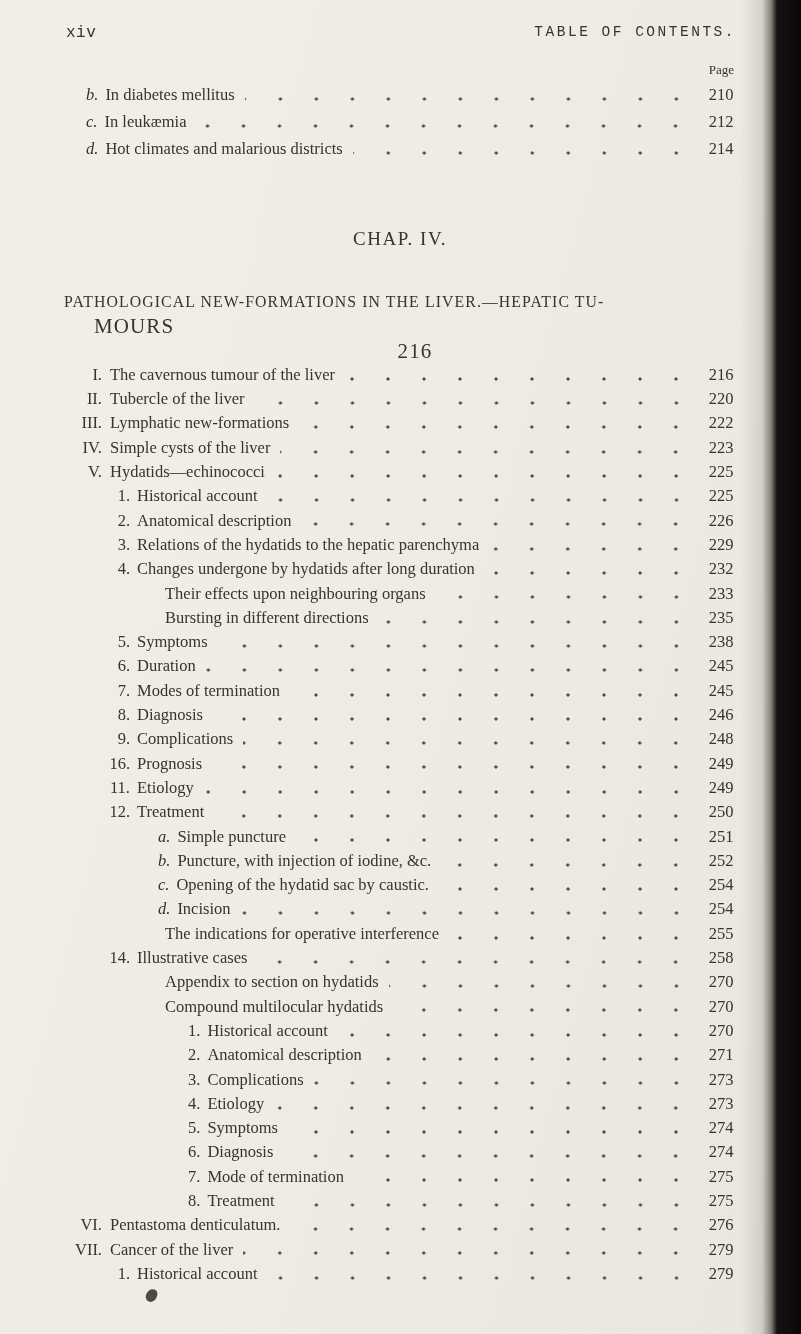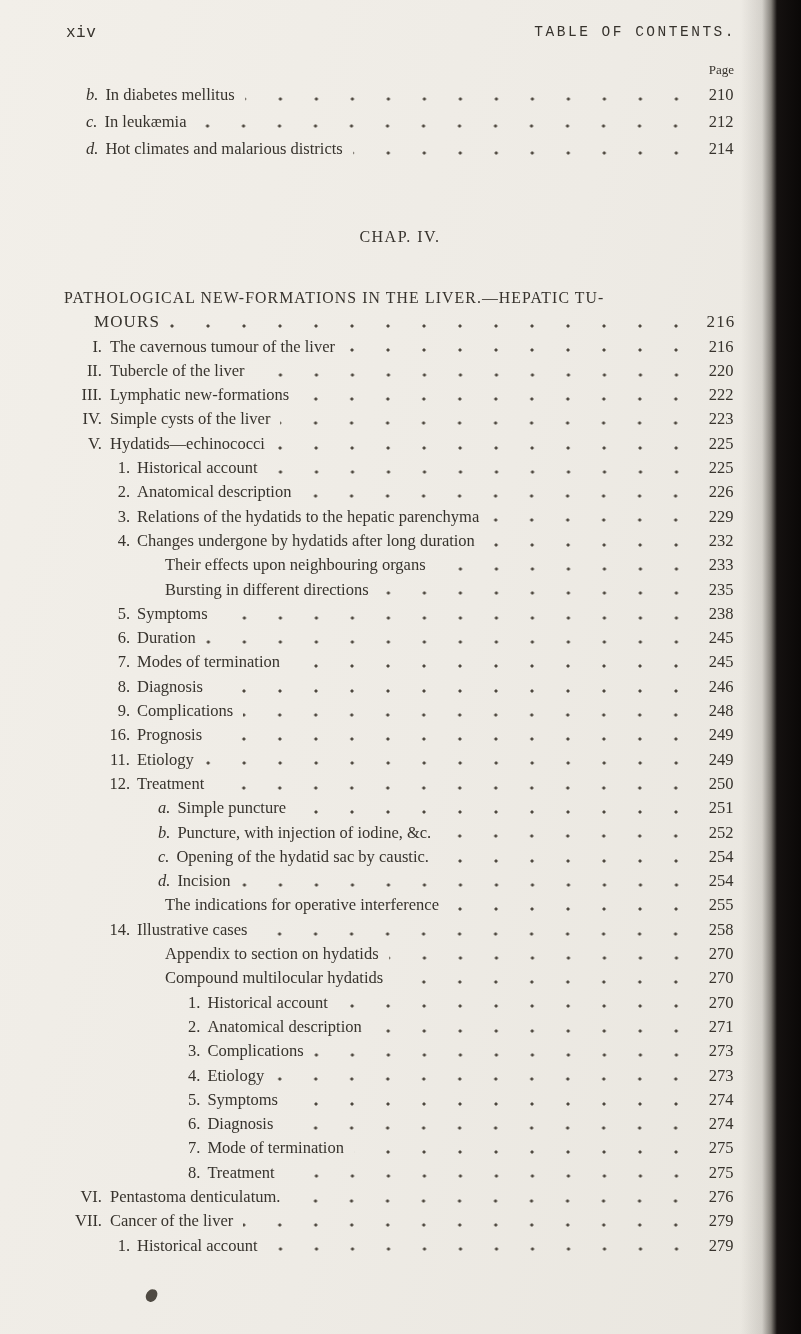--- a/index.html
+++ b/index.html
@@ -43,21 +43,21 @@
   }
   .page-col-label {
     text-align: right;
     font-size: 13px;
     margin-top: 16px;
     margin-bottom: 3px;
     padding-right: 2px;
   }
   .chap-heading {
     text-align: center;
-    font-size: 16px;
+    font-size: 19px;
     letter-spacing: 1.5px;
     margin-top: 66px;
     margin-bottom: 40px;
   }
   .toc-row {
     display: flex;
     font-size: 16.5px;
   }
   .toc-top .toc-row { line-height: 27px; }
   .toc-main .toc-row { line-height: 24.3px; }
@@ -72,21 +72,21 @@
     background-repeat: repeat-x;
     background-position: 100% 70%;
   }
   .pagenum {
     min-width: 30px;
     text-align: center;
   }
 
   
   .lvl-heading  { padding-left: 0; font-size: 15.8px; letter-spacing: 1.1px; }
-  .lvl-heading2 { padding-left: 30px; font-size: 17px; letter-spacing: 1.1px; }
+  .lvl-heading2 { padding-left: 30px; font-size: 21px; letter-spacing: 1.1px; flex-direction: column; }
   .lvl-letter   { padding-left: 22px; }
   .lvl-letter .num  { font-style: italic; margin-right: 7px; }
   .lvl-roman    { padding-left: 0; }
   .lvl-roman .num   { display: inline-block; min-width: 38px; text-align: right; margin-right: 8px; }
   .lvl-arabic   { padding-left: 42px; }
   .lvl-arabic .num  { display: inline-block; min-width: 24px; text-align: right; margin-right: 7px; }
   .lvl-sub      { padding-left: 94px; }
   .lvl-sub .num     { font-style: italic; margin-right: 7px; }
   .lvl-arabic2  { padding-left: 124px; }
   .lvl-arabic2 .num { margin-right: 7px; }

